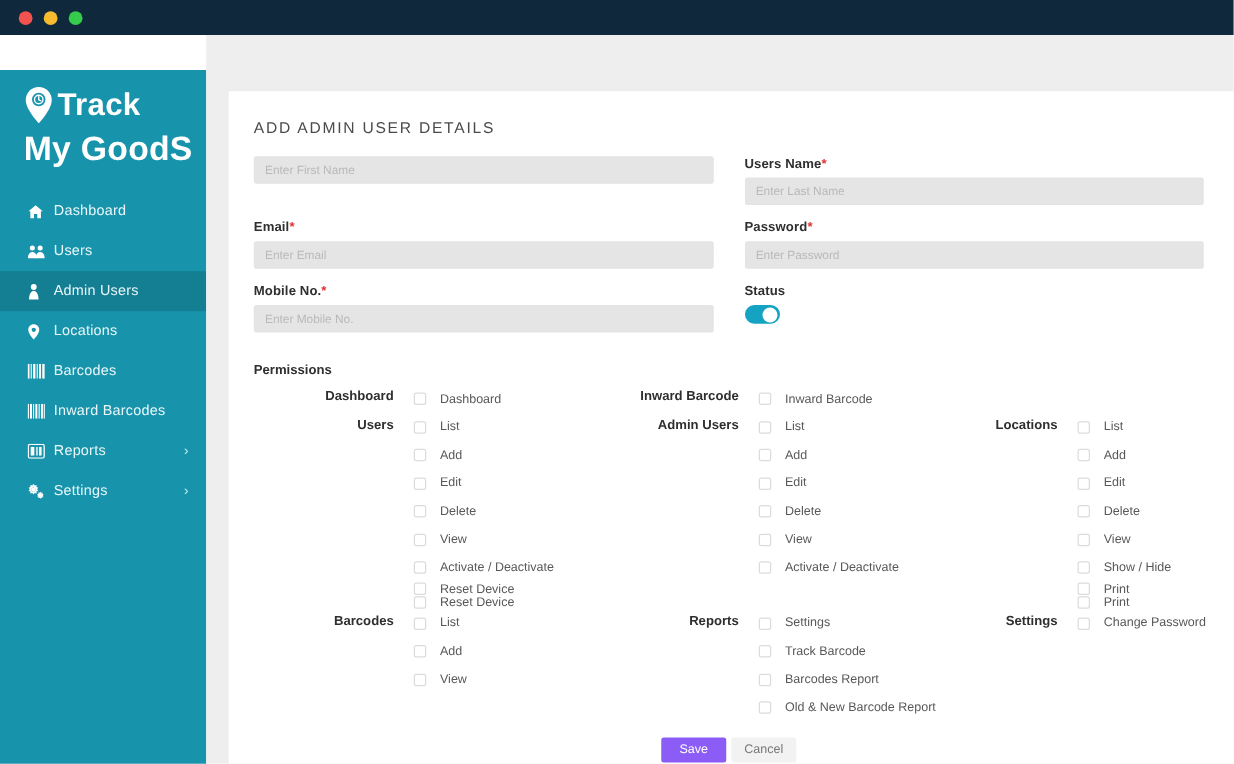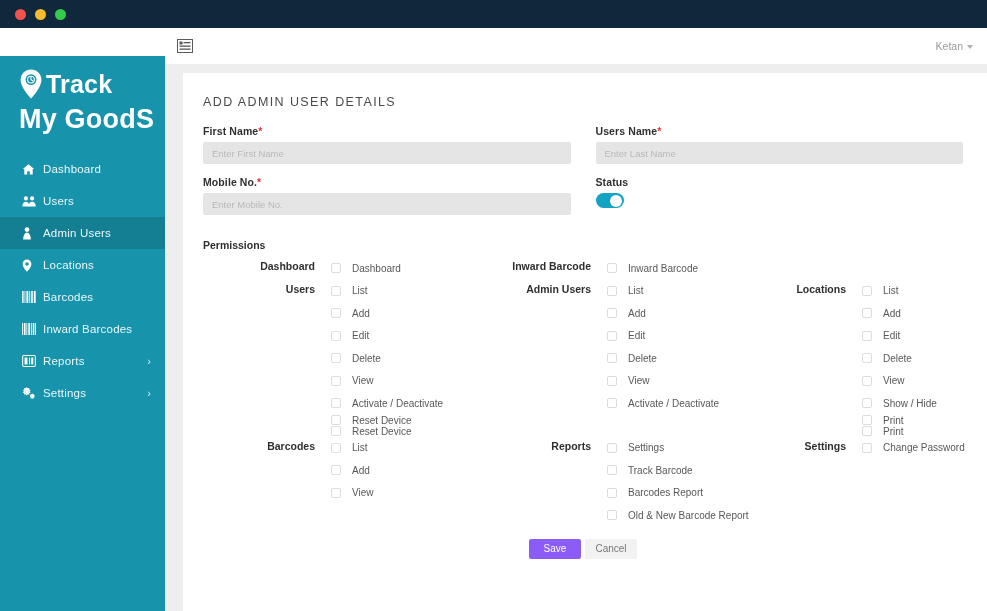--- a/index.html
+++ b/index.html
@@ -300,61 +300,60 @@
             </svg>
           </span>
           <span class="nav-label">Settings</span>
           <span class="nav-chev">›</span>
         </div>
       </div>
   </div>
 
   <div class="main">
 
-    <div class="topbar">
-      <span class="hamburger">
-        <svg width="16" height="14" viewBox="0 0 16 14">
-          <rect x="0.5" y="0.5" width="15" height="13" fill="none" stroke="#5a5a5a" stroke-width="1"></rect>
-          <rect x="2.5" y="2.5" width="3" height="3" fill="#5a5a5a"></rect>
-          <rect x="6.5" y="3" width="7" height="1.3" fill="#5a5a5a"></rect>
-          <rect x="2.5" y="6.5" width="11" height="1.3" fill="#5a5a5a"></rect>
-          <rect x="2.5" y="9.5" width="11" height="1.3" fill="#5a5a5a"></rect>
-        </svg>
-      </span>
-      <span class="topbar-spacer"></span>
-      <span class="user-menu">
-        <span>Ketan</span>
-        <span class="caret-down"></span>
-      </span>
-    </div>
 
     <div class="card">
       <div class="card-title">ADD ADMIN USER DETAILS</div>
 
       <div class="form">
 
         <div class="row">
           <div class="col">
             <div class="field">
-              <label class="flabel">
-                <span>First Name</span><span class="req">*</span>
-              </label>
               <input class="finput" type="text" placeholder="Enter First Name" style="">
             </div>
           </div>
           <div class="col">
             <div class="field">
               <label class="flabel">
                 <span>Users Name</span><span class="req">*</span>
               </label>
               <input class="finput" type="text" placeholder="Enter Last Name" style="">
             </div>
           </div>
         </div>
 
+        <div class="row">
+          <div class="col">
+            <div class="field">
+              <label class="flabel">
+                <span>Email</span><span class="req">*</span>
+              </label>
+              <input class="finput" type="text" placeholder="Enter Email" style="">
+            </div>
+          </div>
+          <div class="col">
+            <div class="field">
+              <label class="flabel">
+                <span>Password</span><span class="req">*</span>
+              </label>
+              <input class="finput" type="text" placeholder="Enter Password" style="">
+            </div>
+          </div>
+        </div>
 
         <div class="row">
           <div class="col">
             <div class="field">
               <label class="flabel">
                 <span>Mobile No.</span><span class="req">*</span>
               </label>
               <input class="finput" type="text" placeholder="Enter Mobile No." style="">
             </div>
           </div>

